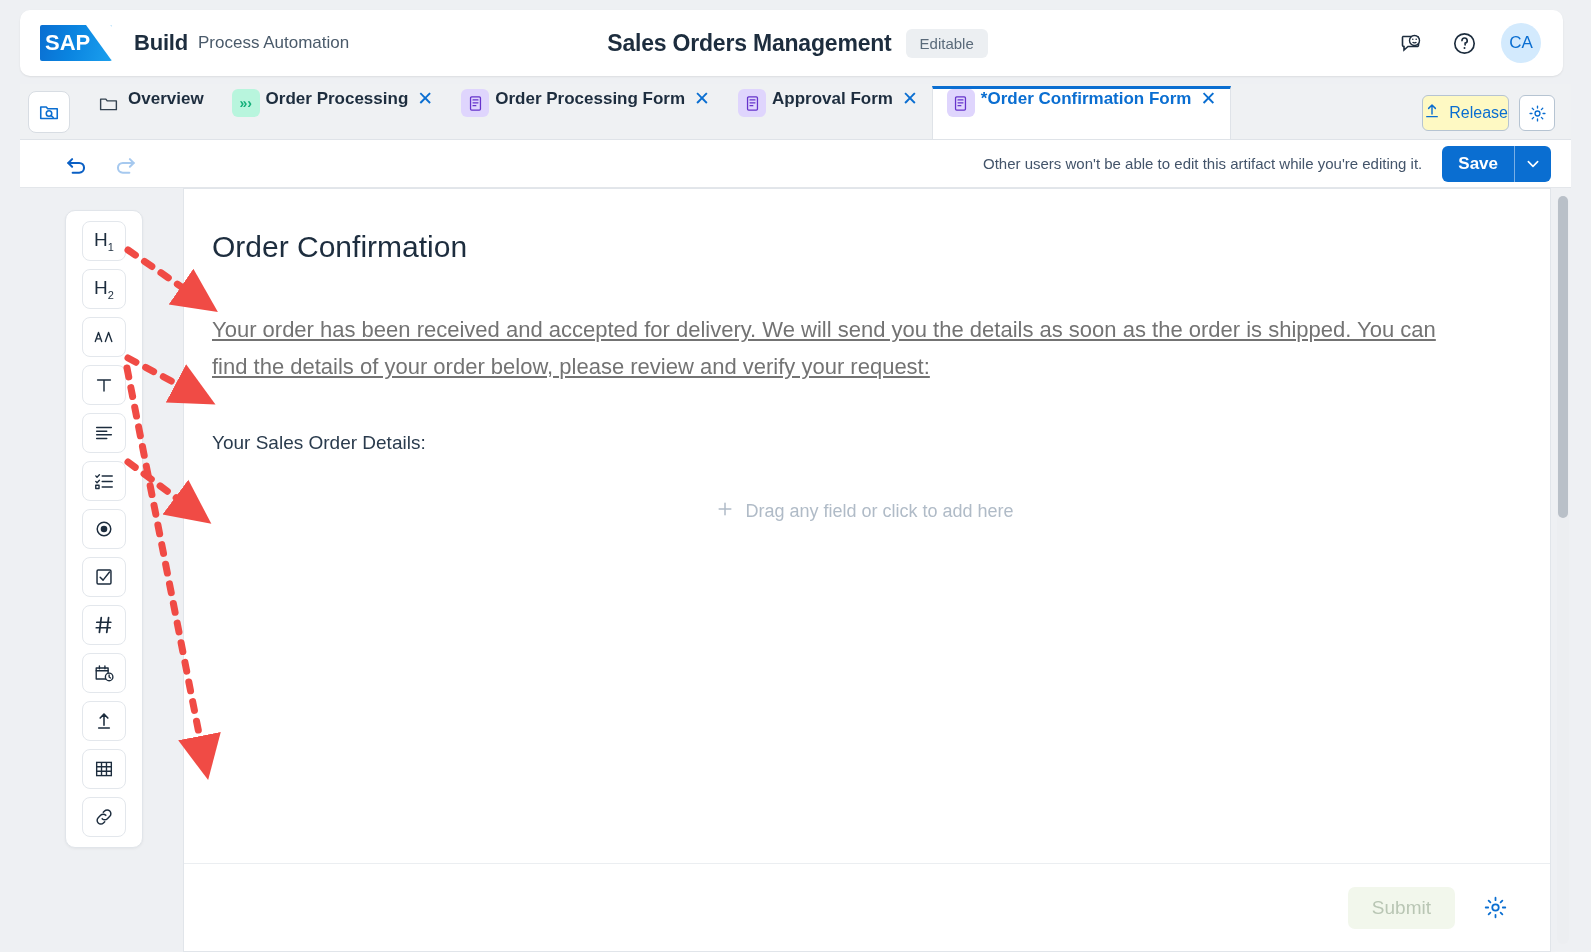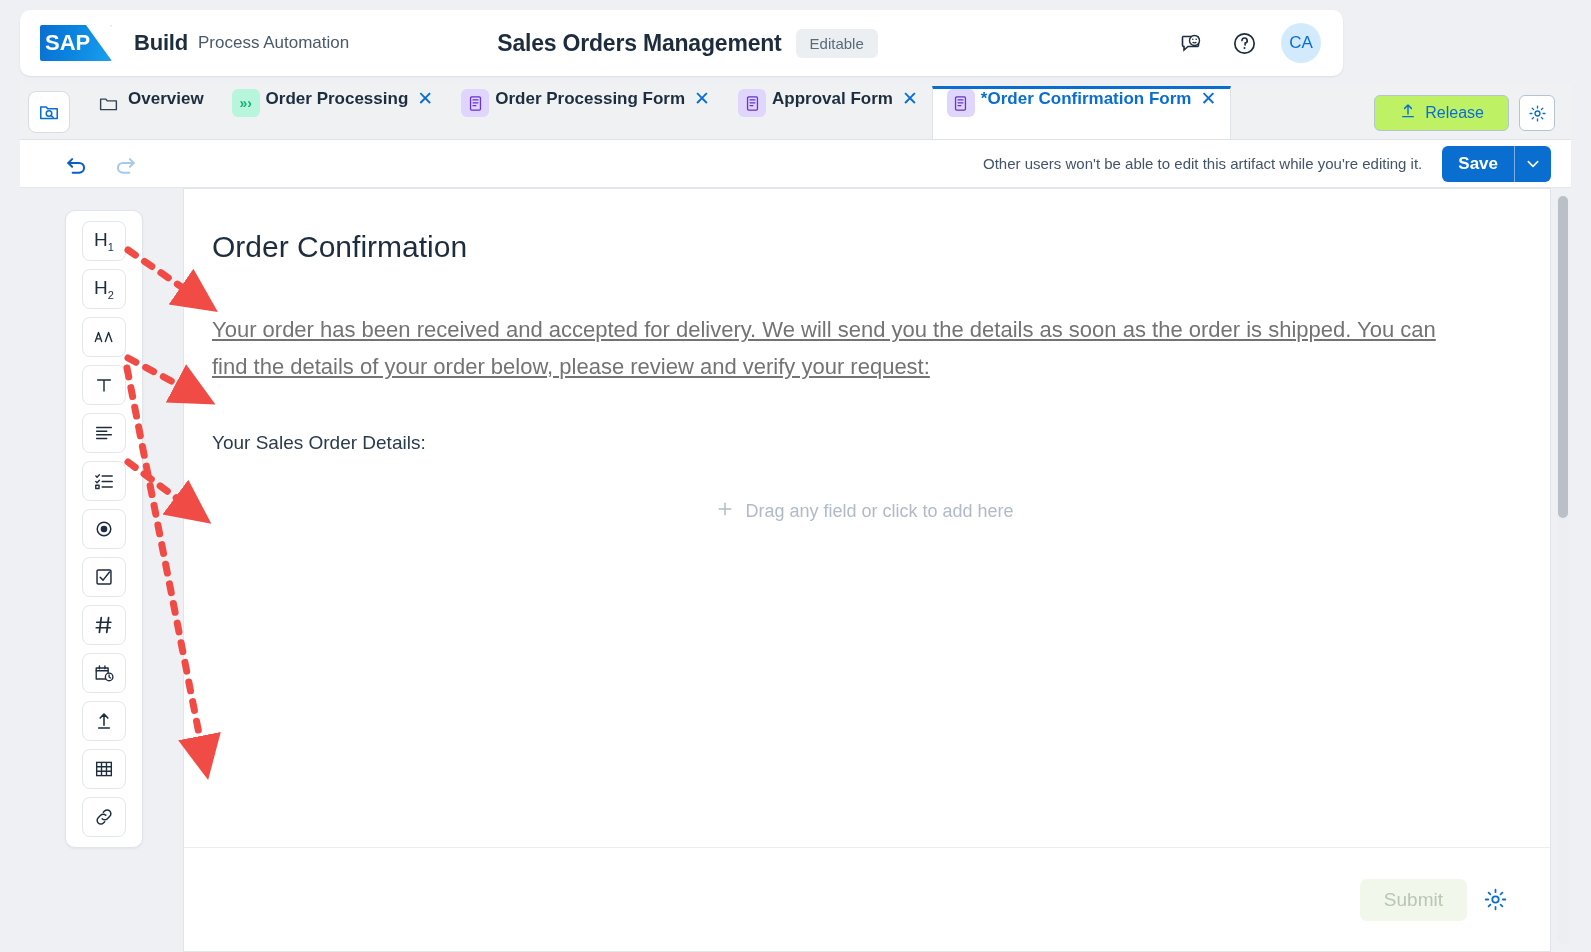--- a/index.html
+++ b/index.html
@@ -12,21 +12,21 @@
   }
   #app {
     position: relative;
     width: 1591px; height: 952px;
     background: #eef0f3;
   }
 
   
   .shell-header {
     position: absolute; left: 20px; top: 10px;
-    width: 1323px; height: 66px;
+    width: 1543px; height: 66px;
     background: #fff;
     border-radius: 10px;
     box-shadow: 0 1px 2px rgba(0,0,0,0.08);
     display: flex; align-items: center;
   }
   .sap-logo {
     margin-left: 20px;
     width: 72px; height: 36px;
     position: relative;
     background: linear-gradient(105deg, #0a6ed1 0%, #0a84e0 45%, #1ba0ee 100%);
@@ -148,23 +148,23 @@
     font-weight: normal;
     cursor: pointer;
     line-height: 1;
   }
   .tabbar-right {
     margin-left: auto; display: flex; align-items: center; gap: 10px;
     margin-right: 16px; margin-bottom: 8px;
   }
   .release-btn {
     display: flex; align-items: center; gap: 8px;
-    height: 36px; padding: 0 24px;
+    height: 36px; padding: 0 0;
     border: 1px solid #b6c4d2; border-radius: 6px;
-    background: #bef264; color: #0a6ed1;
+    background: #fef9c3; color: #0a6ed1;
     font-size: 16px; cursor: pointer;
   }
   .settings-btn {
     width: 36px; height: 36px;
     border: 1px solid #b6c4d2; border-radius: 6px;
     background: #fff; color: #0a6ed1;
     display: flex; align-items: center; justify-content: center;
     cursor: pointer;
   }
 
@@ -285,24 +285,24 @@
   .dropzone {
     margin-top: 38px;
     display: flex; align-items: center; justify-content: center;
     gap: 10px;
     color: #b0bbc7; font-size: 18px;
     cursor: pointer;
     height: 40px;
   }
   .canvas-foot {
     position: absolute; left: 0; bottom: 0;
-    width: 100%; height: 104px;
+    width: 100%; height: 88px;
     border-top: 1px solid #ebeef1;
     display: flex; align-items: center; justify-content: flex-end;
-    gap: 16px;
+    gap: 28px;
     padding-right: 42px;
   }
   .submit-btn {
     background: #f2f7ec;
     color: #b9c6b4;
     font-size: 19px;
     padding: 10px 24px;
     border-radius: 7px;
     border: none;
     cursor: pointer;

